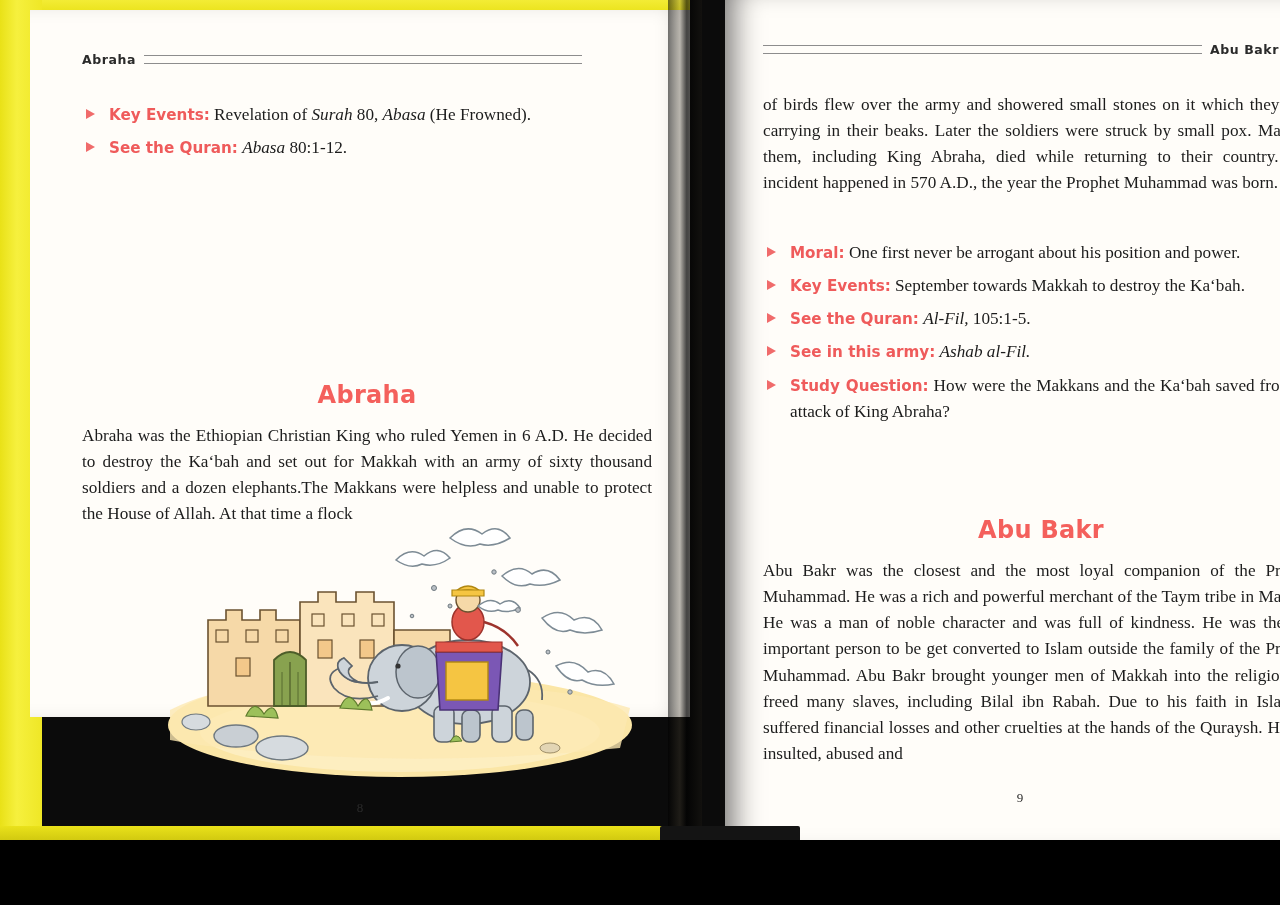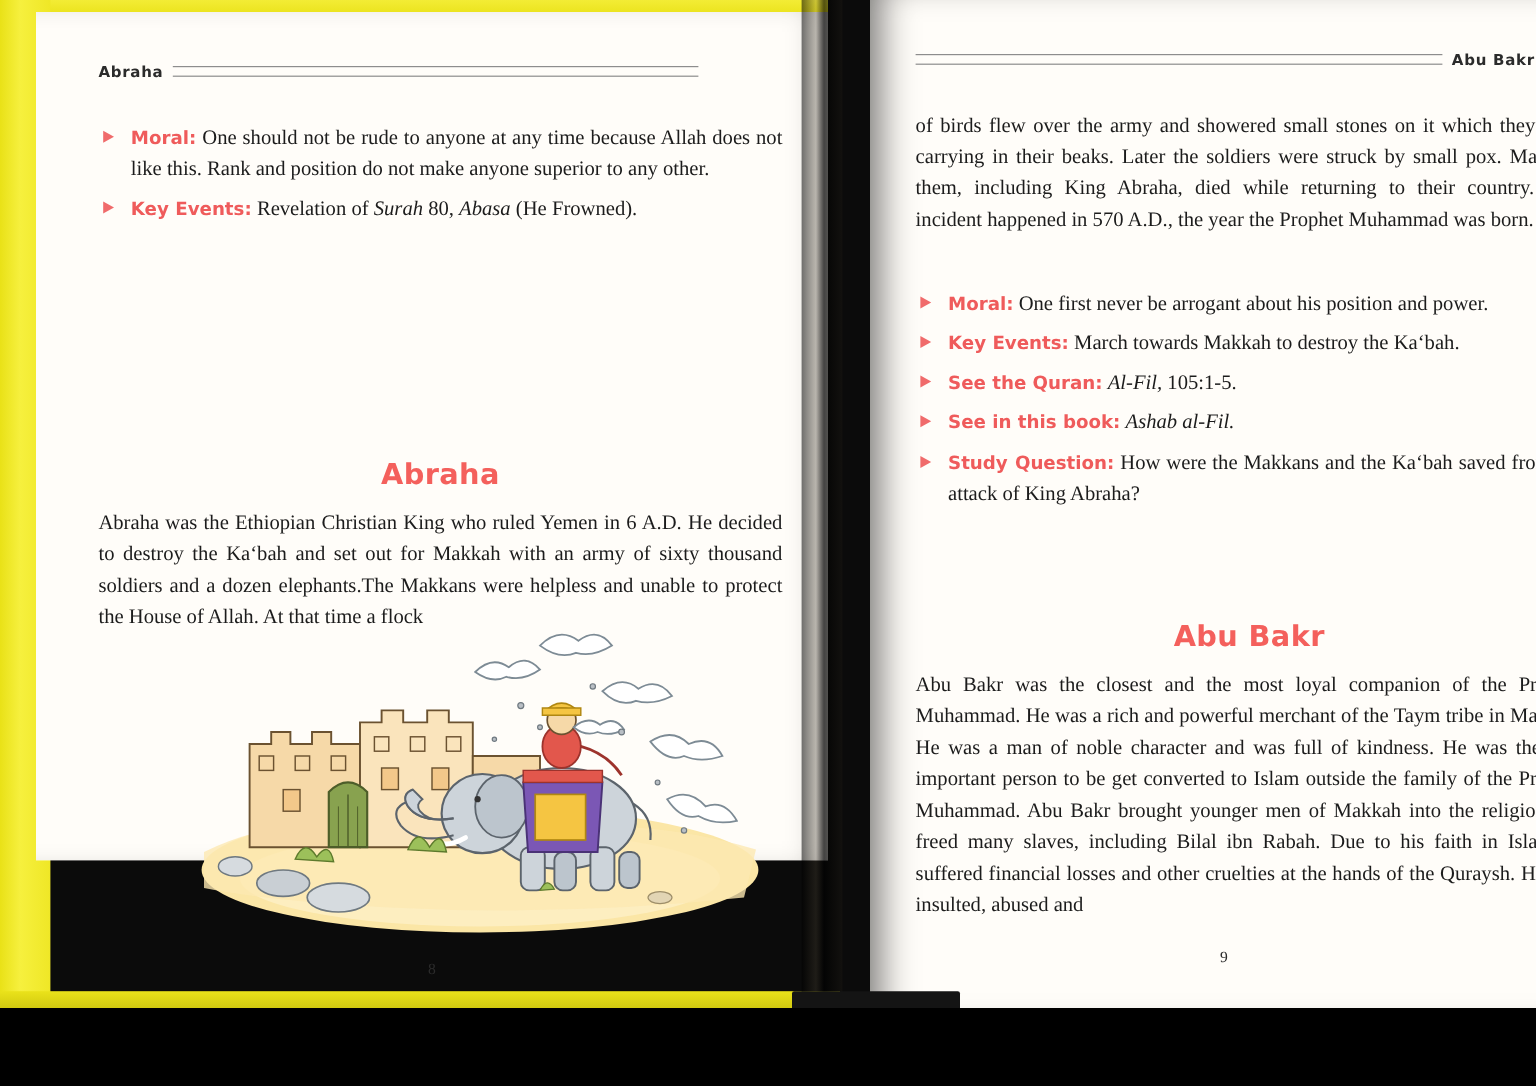--- a/index.html
+++ b/index.html
@@ -177,25 +177,25 @@
 
       <div class="runhead runhead-left">
         <span>Abraha</span>
         <span class="rule"></span>
       </div>
 
       <div class="body-text" style="position:absolute; left:52px; top:92px; width:570px;">
         <ul class="bullets">
           <li>
             <span class="tri"></span>
-            <span class="lbl">Moral:</span><span> One should not be rude to anyone at any time because Allah does not like this. Rank and position do not make anyone superior to any other.</span>
-          </li>
-          <li>
-            <span class="tri"></span>
             <span class="lbl">Key Events:</span><span> Revelation of <span class="it">Surah</span> 80, <span class="it">Abasa</span> (He Frowned).</span>
+          </li>
+          <li>
+            <span class="tri"></span>
+            <span class="lbl">See the Quran:</span><span> <span class="it">Abasa</span> 80:1-12.</span>
           </li>
         </ul>
       </div>
 
       <div style="position:absolute; left:52px; top:345px; width:570px;">
         <h2 class="section">Abraha</h2>
         <p class="para body-text">Abraha was the Ethiopian Christian King who ruled Yemen in 6 A.D. He decided to destroy the Ka‘bah and set out for Makkah with an army of sixty thousand soldiers and a dozen elephants.The Makkans were helpless and unable to protect the House of Allah. At that time a flock</p>
       </div>
 
       <div class="illus">
@@ -306,29 +306,29 @@
       <p class="body-text" style="position:absolute; left:38px; top:92px; width:556px; margin:0;">of birds flew over the army and showered small stones on it which they were carrying in their beaks. Later the soldiers were struck by small pox. Many of them, including King Abraha, died while returning to their country. This incident happened in 570 A.D., the year the Prophet Muhammad was born.</p>
 
       <div class="body-text" style="position:absolute; left:38px; top:240px; width:556px;">
         <ul class="bullets">
           <li>
             <span class="tri"></span>
             <span class="lbl">Moral:</span><span> One first never be arrogant about his position and power.</span>
           </li>
           <li>
             <span class="tri"></span>
-            <span class="lbl">Key Events:</span><span> March towards Makkah to destroy the Ka‘bah.</span>
+            <span class="lbl">Key Events:</span><span> September towards Makkah to destroy the Ka‘bah.</span>
           </li>
           <li>
             <span class="tri"></span>
             <span class="lbl">See the Quran:</span><span> <span class="it">Al-Fil,</span> 105:1-5.</span>
           </li>
           <li>
             <span class="tri"></span>
-            <span class="lbl">See in this book:</span><span> <span class="it">Ashab al-Fil.</span></span>
+            <span class="lbl">See in this army:</span><span> <span class="it">Ashab al-Fil.</span></span>
           </li>
           <li>
             <span class="tri"></span>
             <span class="lbl">Study Question:</span><span> How were the Makkans and the Ka‘bah saved from the attack of King Abraha?</span>
           </li>
         </ul>
       </div>
 
       <div style="position:absolute; left:38px; top:490px; width:556px;">
         <h2 class="section">Abu Bakr</h2>

